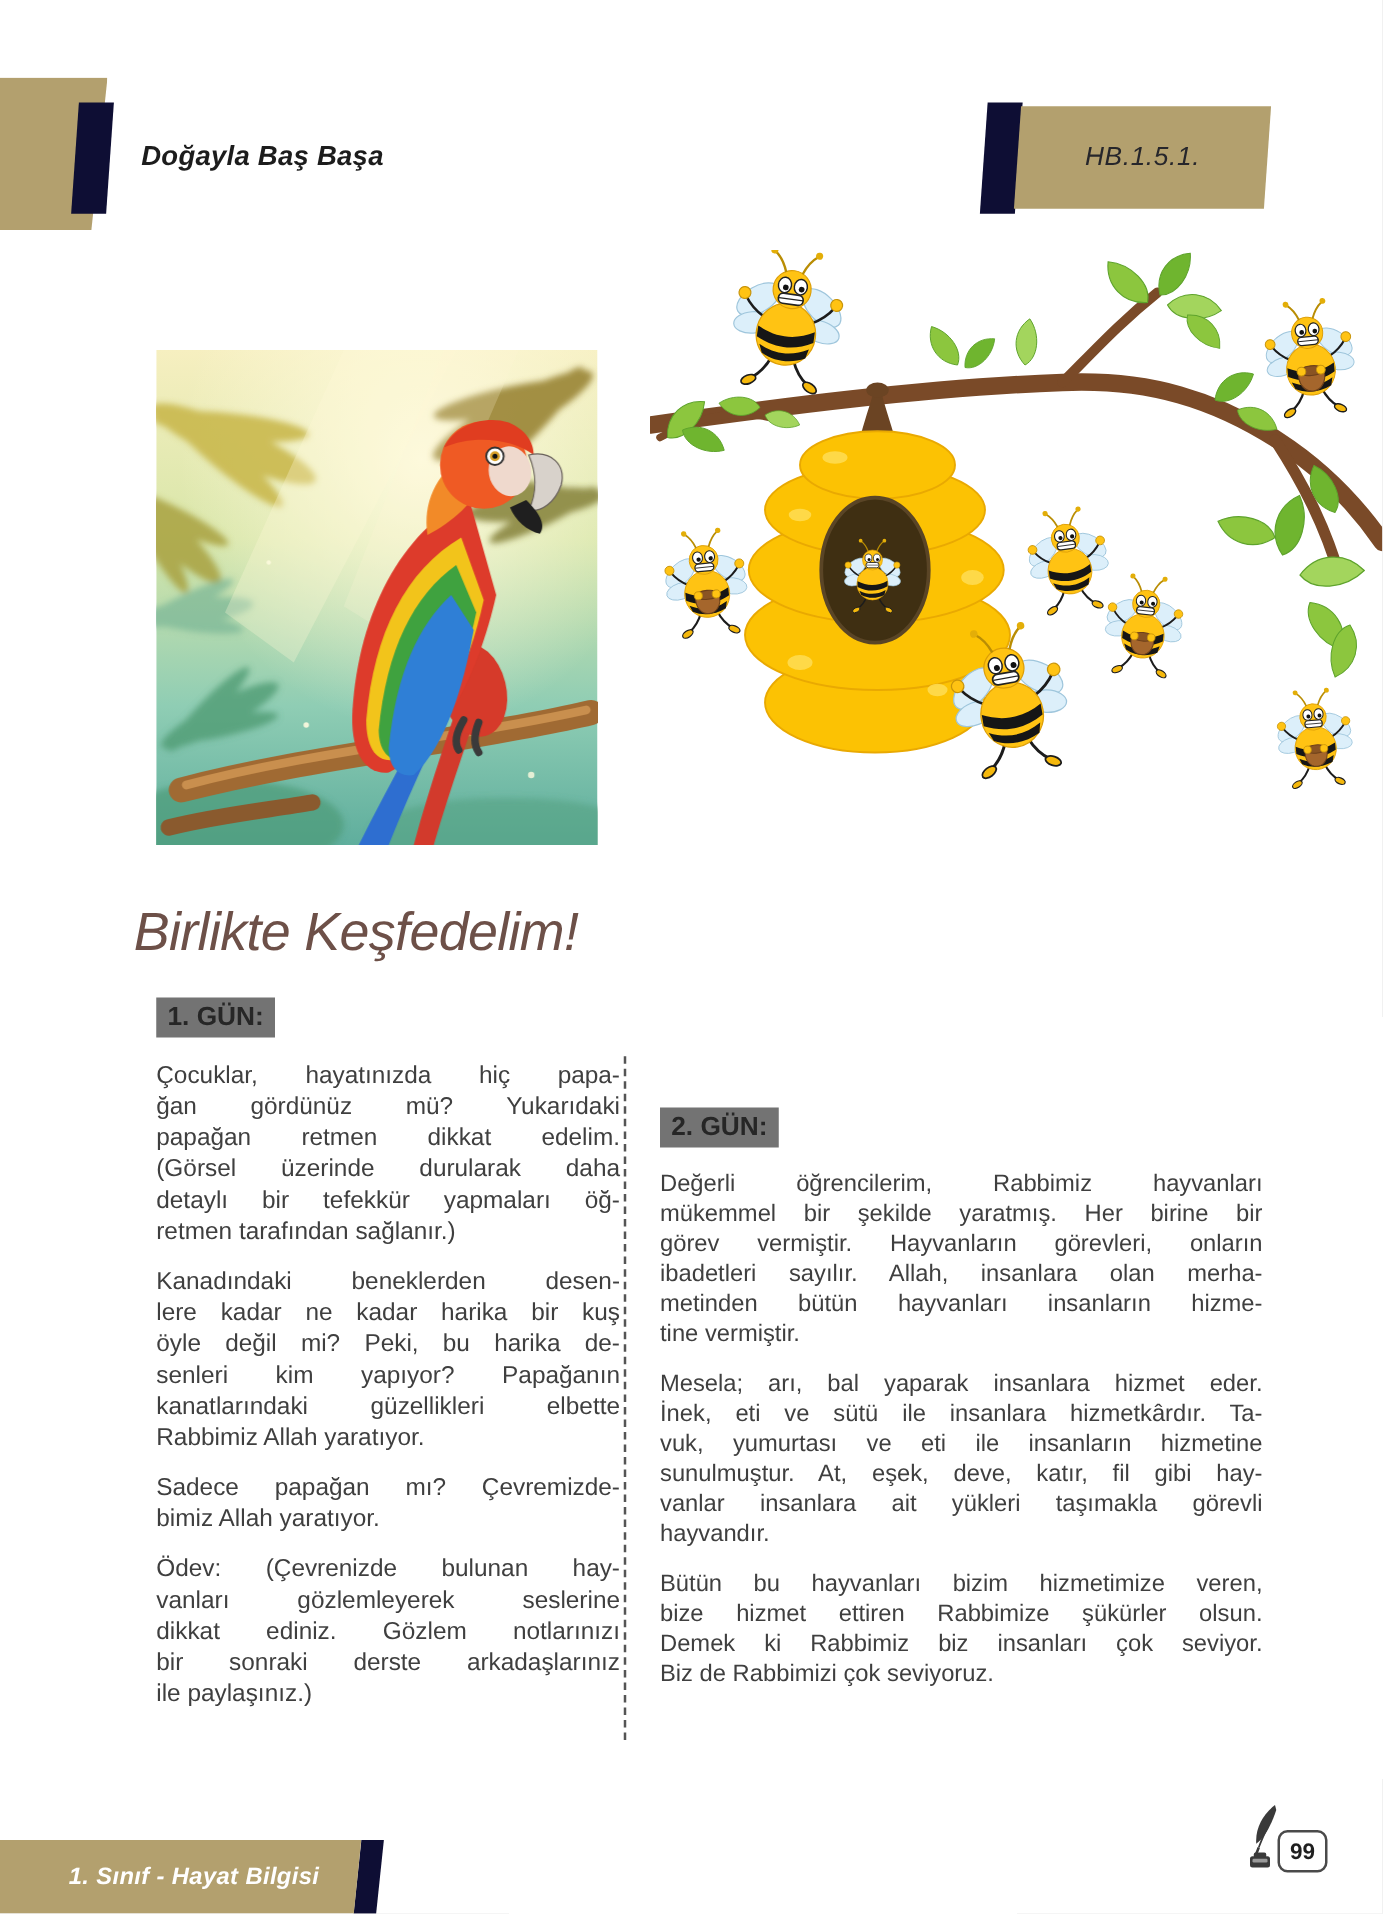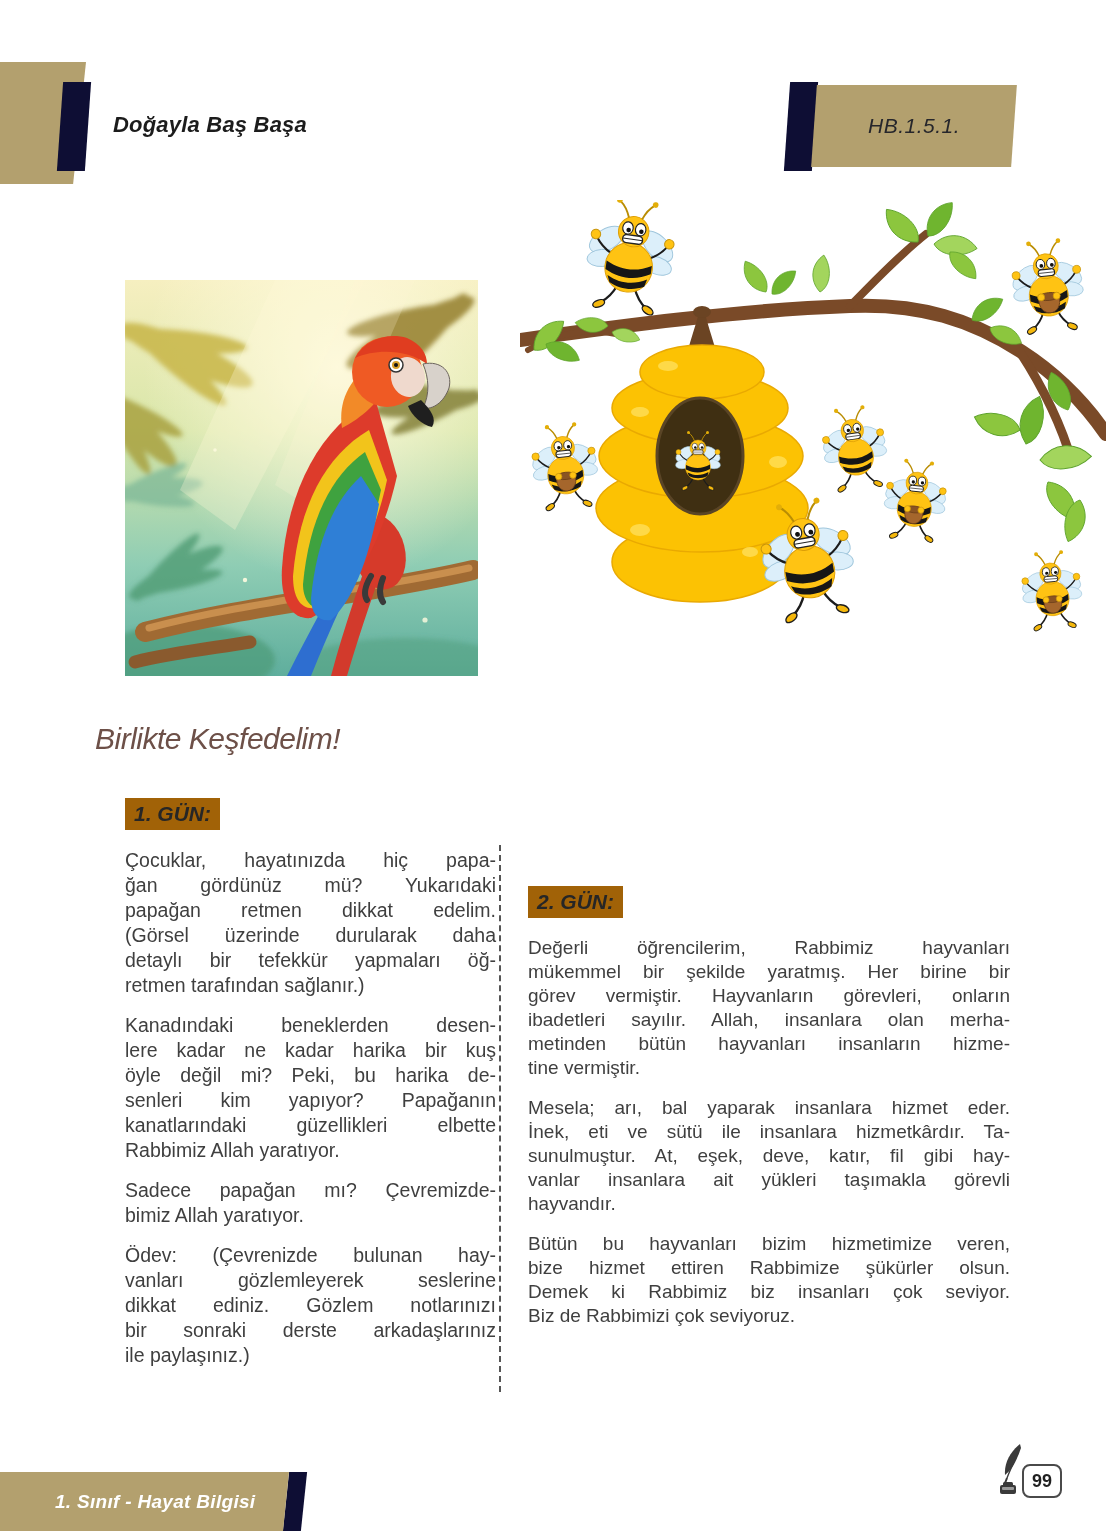--- a/index.html
+++ b/index.html
@@ -35,31 +35,31 @@
   .hdr-gold-right span{
     transform:skewX(4deg);
     font-size:21px;font-style:italic;color:#26262b;letter-spacing:.5px;
   }
   
   .parrot-wrap{position:absolute;left:125px;top:280px;width:353px;height:396px;}
   .bees-wrap{position:absolute;left:520px;top:200px;width:586px;height:455px;}
   svg{display:block;}
   
   .section-heading{
-    position:absolute;left:95px;top:722px;
-    font-size:30px;font-style:italic;font-weight:400;color:#6d5048;
+    position:absolute;left:107px;top:722px;
+    font-size:43px;font-style:italic;font-weight:400;color:#6d5048;
     letter-spacing:-0.5px;
   }
   
   .col{position:absolute;color:#3f3f3f;}
   .col-left{left:125px;top:798px;width:371px;font-size:19.5px;line-height:25px;}
   .col-right{left:528px;top:886px;width:482px;font-size:19px;line-height:24px;}
   .day-label{
-    display:inline-block;background:#a16207;color:#262626;
-    font-weight:bold;font-style:italic;font-size:21px;line-height:1;
+    display:inline-block;background:#737373;color:#262626;
+    font-weight:bold;font-size:21px;line-height:1;
     padding:5px 9px 6px 9px;
   }
   .para{margin:0;}
   .col-left .para{margin-top:15px;}
   .col-right .para{margin-top:16px;}
   .col-left .para:first-of-type{margin-top:18px;}
   .col-right .para:first-of-type{margin-top:18px;}
   .ln{text-align:justify;text-align-last:justify;white-space:nowrap;}
   .ln-last{text-align-last:left;}
   .divider{
@@ -340,20 +340,21 @@
         <div class="ln">Değerli öğrencilerim, Rabbimiz hayvanları</div>
         <div class="ln">mükemmel bir şekilde yaratmış. Her birine bir</div>
         <div class="ln">görev vermiştir. Hayvanların görevleri, onların</div>
         <div class="ln">ibadetleri sayılır. Allah, insanlara olan merha-</div>
         <div class="ln">metinden bütün hayvanları insanların hizme-</div>
         <div class="ln ln-last">tine vermiştir.</div>
       </div>
     <div class="para">
         <div class="ln">Mesela; arı, bal yaparak insanlara hizmet eder.</div>
         <div class="ln">İnek, eti ve sütü ile insanlara hizmetkârdır. Ta-</div>
+        <div class="ln">vuk, yumurtası ve eti ile insanların hizmetine</div>
         <div class="ln">sunulmuştur. At, eşek, deve, katır, fil gibi hay-</div>
         <div class="ln">vanlar insanlara ait yükleri taşımakla görevli</div>
         <div class="ln ln-last">hayvandır.</div>
       </div>
     <div class="para">
         <div class="ln">Bütün bu hayvanları bizim hizmetimize veren,</div>
         <div class="ln">bize hizmet ettiren Rabbimize şükürler olsun.</div>
         <div class="ln">Demek ki Rabbimiz biz insanları çok seviyor.</div>
         <div class="ln ln-last">Biz de Rabbimizi çok seviyoruz.</div>
       </div>

